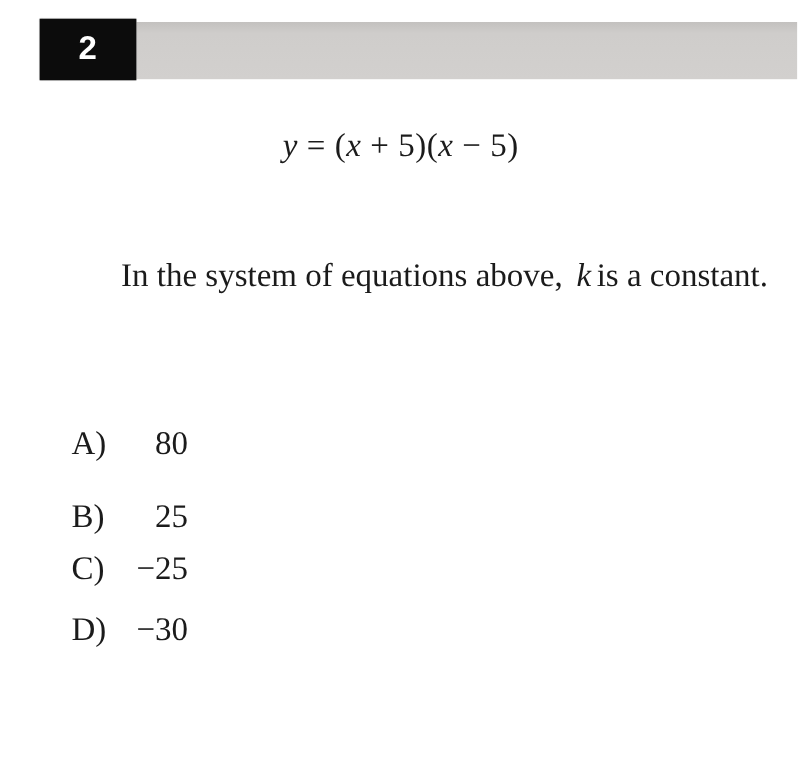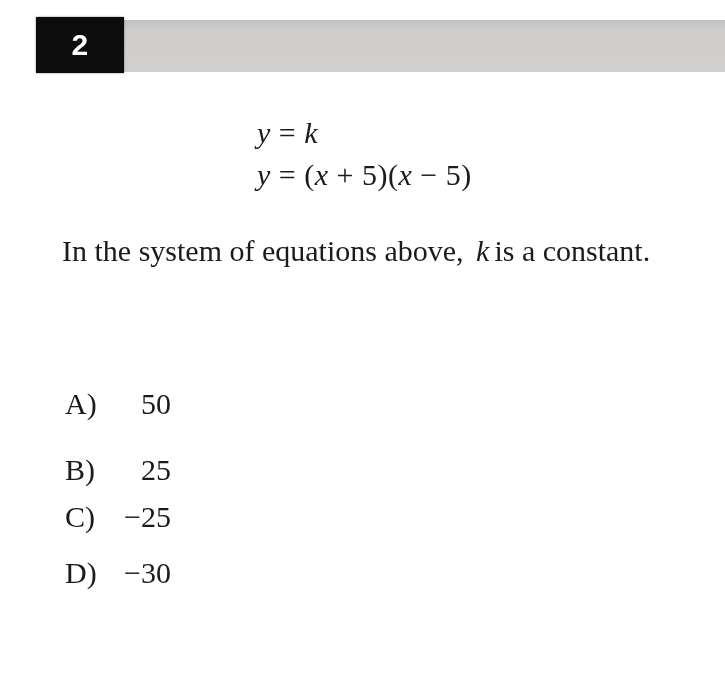--- a/index.html
+++ b/index.html
@@ -66,20 +66,21 @@
   .question {
     position: absolute;
     left: 62px;
     top: 229px;
     width: 650px;
   }
   .qline {
     font-size: 30px;
     line-height: 43px;
     white-space: nowrap;
+    margin-left: 48px;
   }
   .question .it {
     padding: 0 5px;
   }
 
   
   .choice {
     position: absolute;
     left: 65px;
     font-size: 30px;
@@ -105,31 +106,30 @@
 
 <div class="canvas">
 
   <div class="header-bar"></div>
 
   <div class="qnum-box">
     <span class="qnum">2</span>
   </div>
 
   <div class="equations">
-    <div class="eq"><span class="it">y</span><span> = </span><span class="it">k</span></div>
     <div class="eq"><span class="it">y</span><span> = (</span><span class="it">x</span><span> + 5)(</span><span class="it">x</span><span> − 5)</span></div>
   </div>
 
   <div class="question">
     <div class="qline"><span>In the system of equations above,</span> <span class="it">k</span><span>is a constant.</span></div>
   </div>
 
   <div>
     <div class="choice choice-a">
-      <span class="clabel">A)</span><span class="cvalue">50</span>
+      <span class="clabel">A)</span><span class="cvalue">80</span>
     </div>
     <div class="choice choice-b">
       <span class="clabel">B)</span><span class="cvalue">25</span>
     </div>
     <div class="choice choice-c">
       <span class="clabel">C)</span><span class="cvalue">−25</span>
     </div>
     <div class="choice choice-d">
       <span class="clabel">D)</span><span class="cvalue">−30</span>
     </div>

